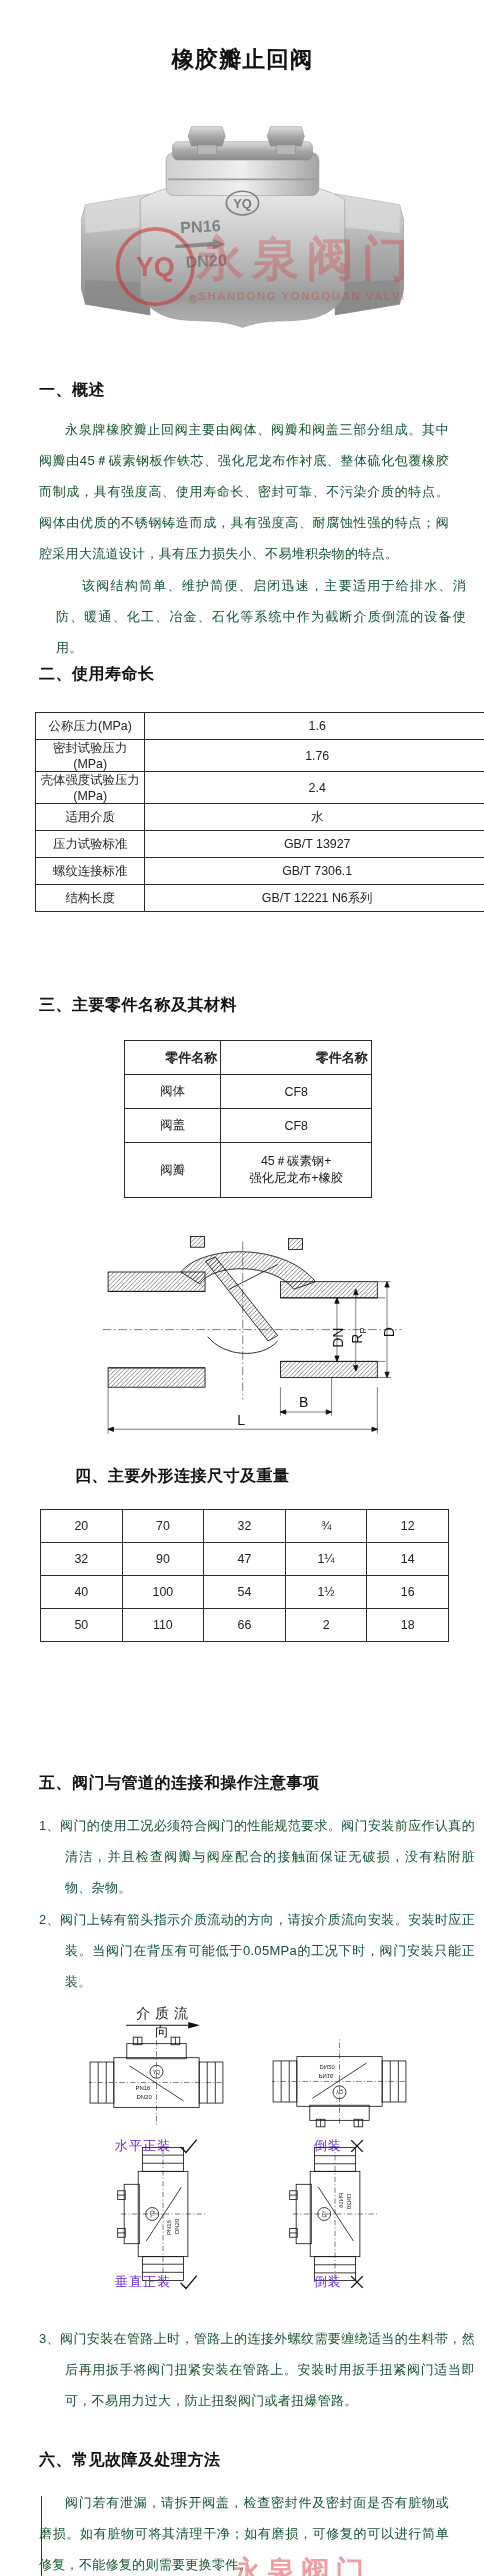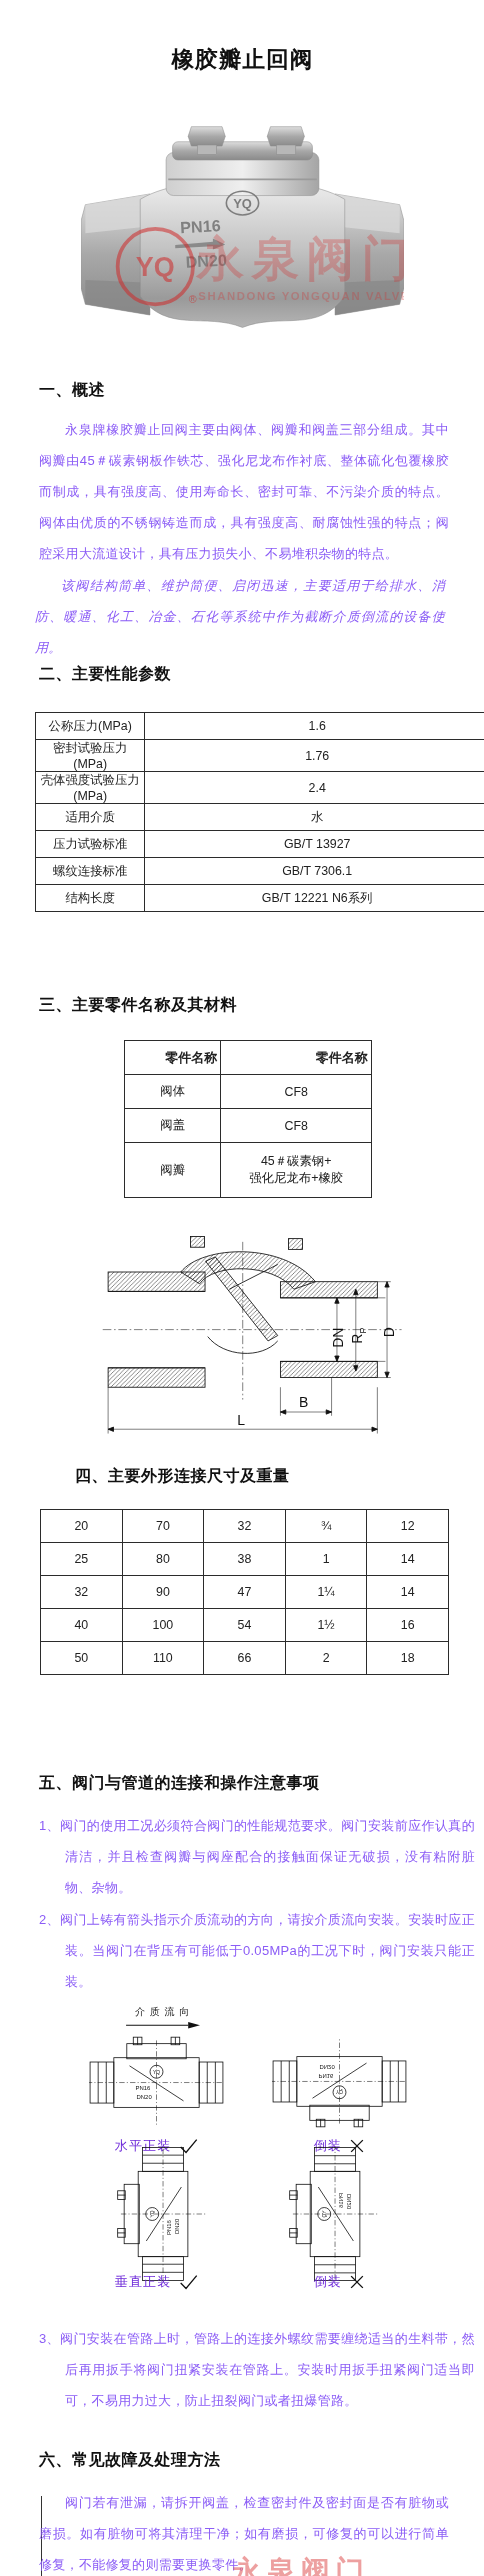--- a/index.html
+++ b/index.html
@@ -1,21 +1,21 @@
 <!DOCTYPE html>
 <html style="font-size:8.6px"><head>
 <meta charset="utf-8">
 <style>
   html,body{margin:0;padding:0;background:#fff;}
   .page{position:relative;width:485px;height:2576px;background:#fff;overflow:hidden;
         font-family:"Liberation Sans","DejaVu Sans",sans-serif;color:#1d1d1d;}
   .abs{position:absolute;}
   .doc-title{top:44px;left:0;width:485px;text-align:center;font-size:22.6px;font-weight:700;letter-spacing:1.1px;color:#111;}
   .sec-heading{font-size:16px;font-weight:700;color:#111;letter-spacing:0.5px;}
-  .body-text{font-size:13px;line-height:31px;text-align:justify;color:#8b5cf6;letter-spacing:0.3px;}
+  .body-text{font-size:13px;line-height:31px;text-align:justify;color:#14532d;letter-spacing:0.3px;}
   .indent2{text-indent:2em;}
   .hang{padding-left:26px;text-indent:-26px;}
   table{border-collapse:collapse;table-layout:fixed;}
   td,th{border:1.1px solid #2b2b2b;text-align:center;vertical-align:middle;font-size:12.4px;color:#222;padding:0 3.2px;}
   .t2 td{height:26px;}
   .t2 .c1{width:102px;}
   .t3 th{height:33px;font-weight:700;font-size:13px;text-align:right;}
   .t3 td{height:33px;}
   .t3 .rowTall td{height:54px;}
   .t3 .c1{width:89px;}
@@ -23,21 +23,21 @@
   .t4 td{height:32px;margin-top:41px;}
   sub.small{font-size:7.5px;}
   .cap-row{display:flex;justify-content:space-between;}
   .cap-cell{width:151px;display:flex;align-items:center;justify-content:center;gap:7.5px;
             font-size:13px;color:#6d28d9;letter-spacing:1.1px;}
   .diag-row{display:flex;justify-content:space-between;align-items:center;}
   .diag-cell{display:flex;align-items:center;justify-content:center;}
   .flip-v{transform:scaleY(-1);}
   .rot-l{transform:rotate(-90deg);}
   .rot-r{transform:rotate(90deg) scaleY(-1);}
-  .flow-label{font-size:10px;letter-spacing:4.8px;color:#222;}
+  .flow-label{font-size:14px;letter-spacing:4.8px;color:#222;}
   .vline{width:1.1px;background:#333;}
   .footer-mark{font-size:29px;font-weight:700;color:rgba(215,45,45,0.45);letter-spacing:5.4px;}
   svg text{font-family:"Liberation Sans","DejaVu Sans",sans-serif;}
 </style>
 </head>
 <body>
 
 <div class="page">
 
   <div class="abs doc-title">橡胶瓣止回阀</div>
@@ -98,23 +98,23 @@
         <text x="200" y="398" font-size="20" fill="#cf2a2a">®</text>
       </g>
 
       <text x="215" y="345" font-size="88" font-weight="700" fill="#d03030" opacity="0.30" letter-spacing="14">永泉阀门</text>
       <text x="218" y="392" font-size="21" font-weight="700" fill="#d03030" opacity="0.30" letter-spacing="3">SHANDONG YONGQUAN VALVE</text>
     </svg>
   </div>
 
   <div class="abs sec-heading" style="top:380px;left:39px;">一、概述</div>
   <div class="abs body-text indent2" style="top:414px;left:39px;width:410px;">永泉牌橡胶瓣止回阀主要由阀体、阀瓣和阀盖三部分组成。其中阀瓣由45＃碳素钢板作铁芯、强化尼龙布作衬底、整体硫化包覆橡胶而制成，具有强度高、使用寿命长、密封可靠、不污染介质的特点。阀体由优质的不锈钢铸造而成，具有强度高、耐腐蚀性强的特点；阀腔采用大流道设计，具有压力损失小、不易堆积杂物的特点。</div>
-  <div class="abs body-text indent2" style="top:570px;left:35px;width:410px;font-style:italic;">该阀结构简单、维护简便、启闭迅速，主要适用于给排水、消防、暖通、化工、冶金、石化等系统中作为截断介质倒流的设备使用。</div>
-
-  <div class="abs sec-heading" style="top:664px;left:39px;">二、主要性能参数</div>
+  <div class="abs body-text indent2" style="top:570px;left:56px;width:410px;">该阀结构简单、维护简便、启闭迅速，主要适用于给排水、消防、暖通、化工、冶金、石化等系统中作为截断介质倒流的设备使用。</div>
+
+  <div class="abs sec-heading" style="top:664px;left:39px;">二、使用寿命长</div>
   <table class="abs t2" style="top:712px;left:35px;width:455px;">
     <tbody>
         <tr>
           <td class="c1">公称压力(MPa)</td>
           <td>1.6</td>
         </tr>
     <tr>
           <td class="c1">密封试验压力(MPa)</td>
           <td>1.76</td>
         </tr>
@@ -232,27 +232,20 @@
 
   <div class="abs sec-heading" style="top:1466px;left:39px;margin-left:36px;">四、主要外形连接尺寸及重量</div>
   <table class="abs t4" style="top:1509px;left:40px;width:409px;">
     <tbody>
     <tr>
           <td>20</td>
           <td>70</td>
           <td>32</td>
           <td>¾</td>
           <td>12</td>
-        </tr>
-    <tr>
-          <td>25</td>
-          <td>80</td>
-          <td>38</td>
-          <td>1</td>
-          <td>14</td>
         </tr>
     <tr>
           <td>32</td>
           <td>90</td>
           <td>47</td>
           <td>1¼</td>
           <td>14</td>
         </tr>
     <tr>
           <td>40</td>

